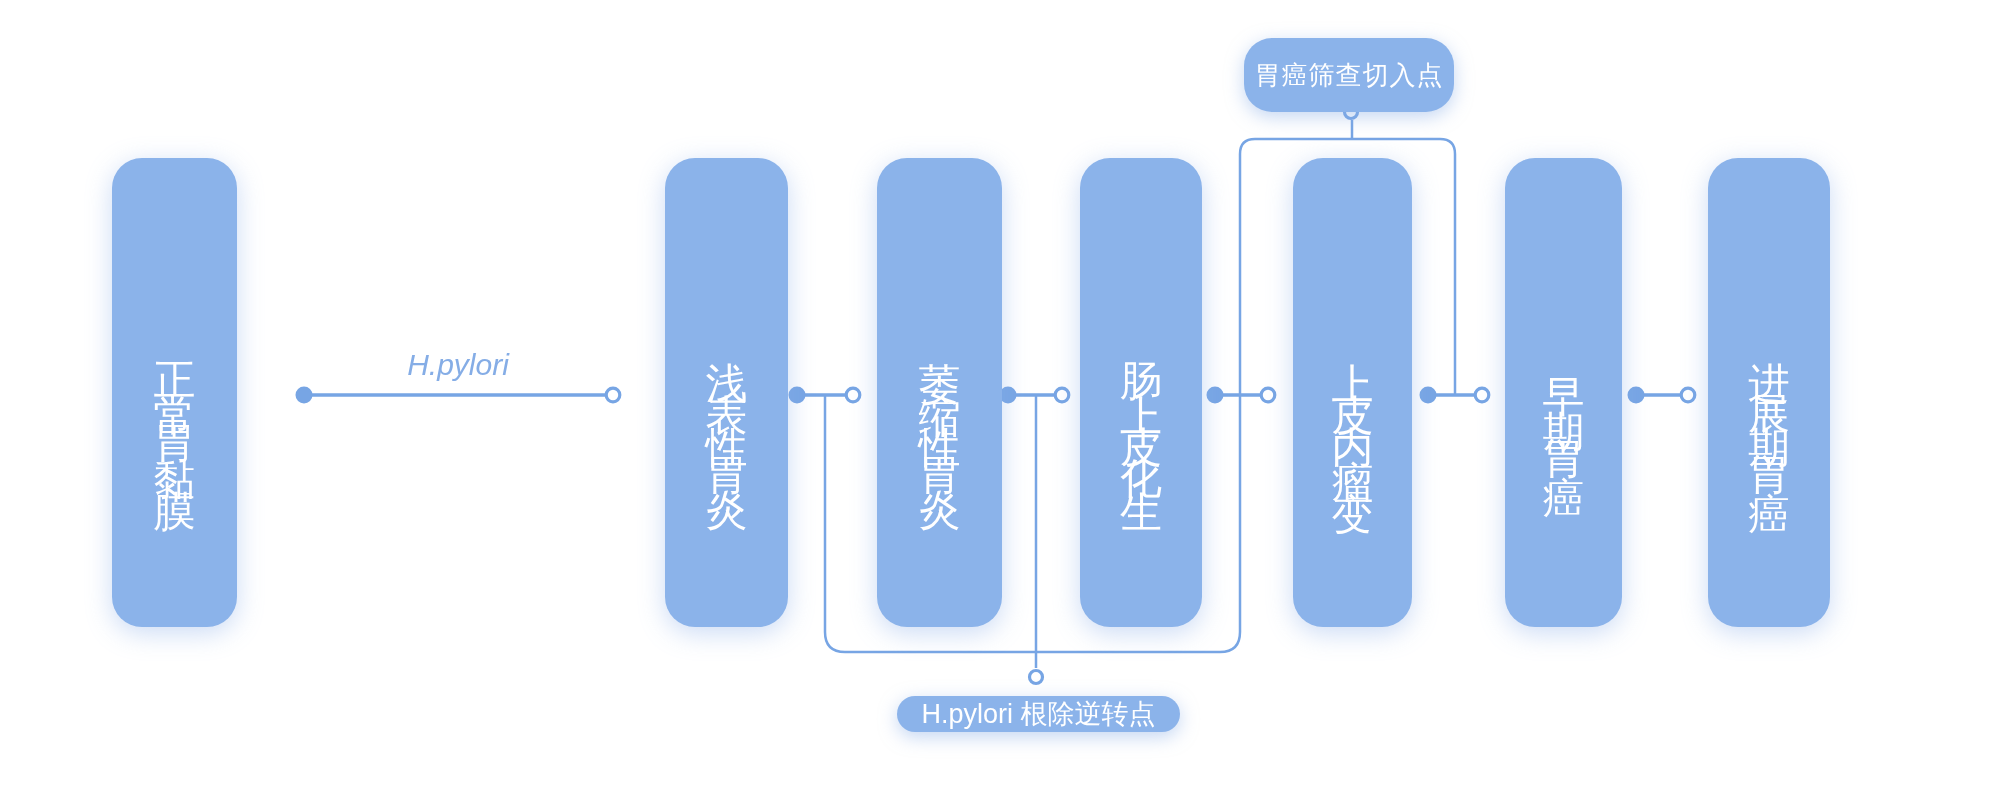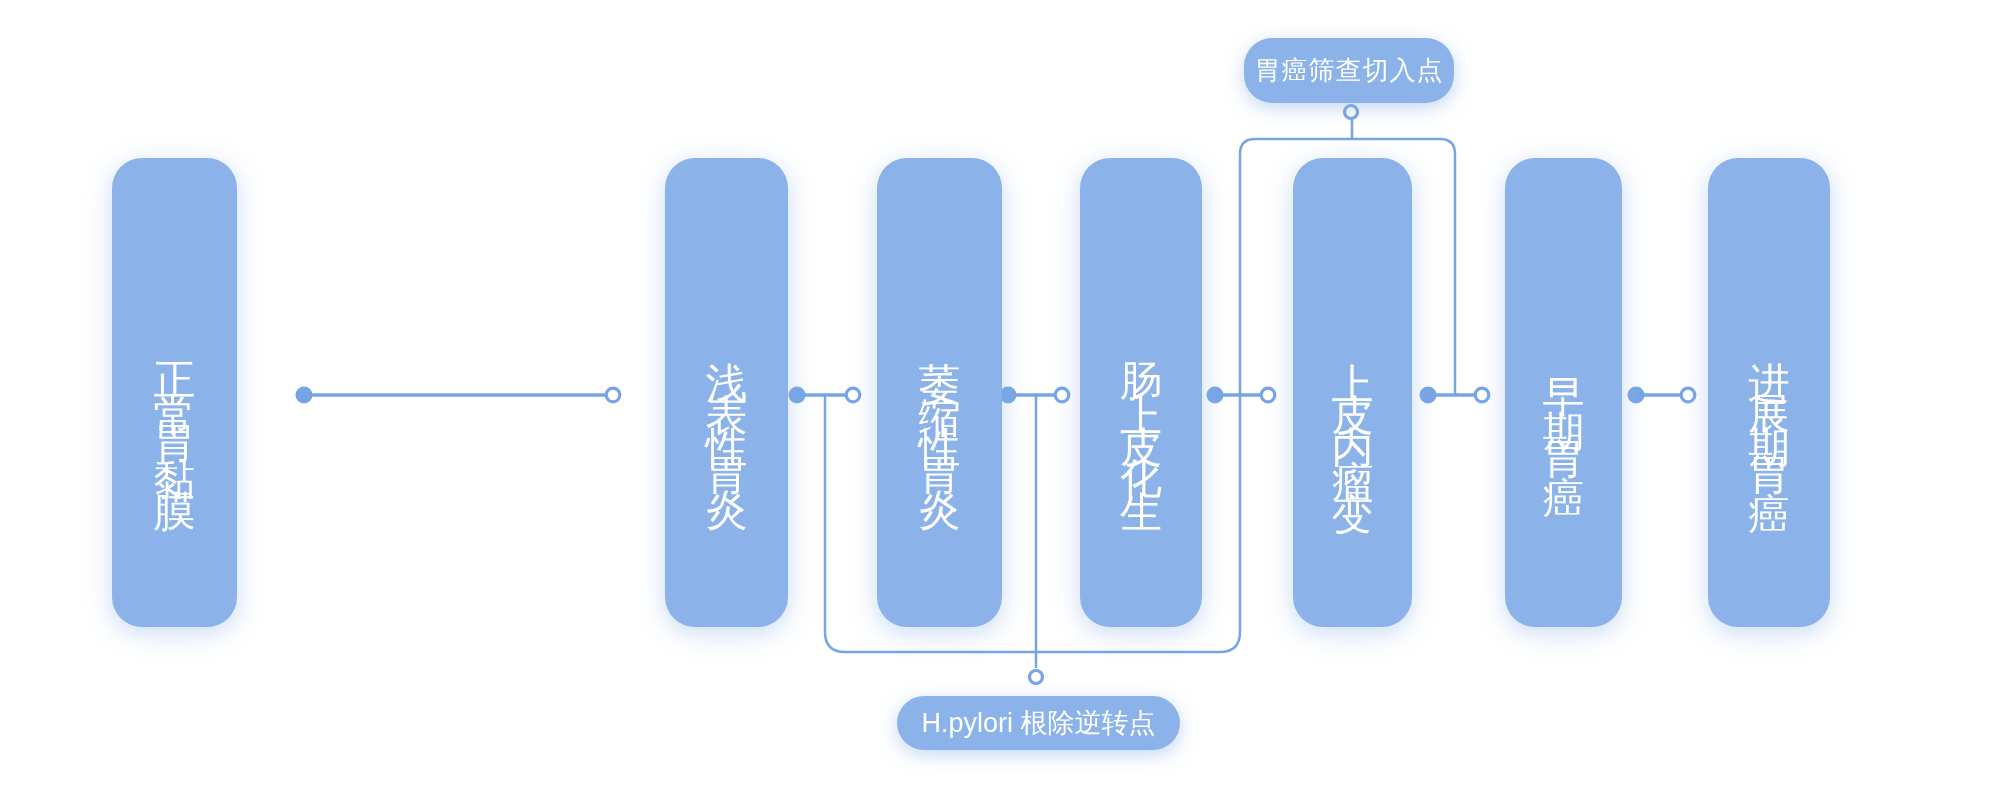--- a/index.html
+++ b/index.html
@@ -50,27 +50,27 @@
     border-radius: 28px;
     display: flex;
     align-items: center;
     justify-content: center;
     color: var(--box-text);
     box-shadow: 0 5px 18px rgba(140, 176, 232, 0.5);
     white-space: nowrap;
   }
   .pill-screening {
     left: 1244px; top: 38px;
-    width: 210px; height: 65px;
+    width: 210px; height: 74px;
     font-size: 26px;
     letter-spacing: 1px;
   }
   .pill-eradication {
     left: 897px; top: 696px;
-    width: 283px; height: 54px;
+    width: 283px; height: 36px;
     font-size: 27px;
   }
   .infection-label {
     position: absolute;
     left: 338px; top: 348px;
     width: 240px;
     text-align: center;
     color: var(--label-text);
     pointer-events: none;
   }
@@ -149,20 +149,21 @@
     <span class="stage-label">上皮内瘤变</span>
   </div>
   <div class="stage-box" style="left:1505px;width:117px;">
     <span class="stage-label">早期胃癌</span>
   </div>
   <div class="stage-box" style="left:1708px;width:122px;">
     <span class="stage-label">进展期胃癌</span>
   </div>
 
   <div class="infection-label">
+    <span class="lat">H.pylori</span>
   </div>
 
   <div class="pill pill-screening">
     <span>胃癌筛查切入点</span>
   </div>
   <div class="pill pill-eradication">
     <span>H.pylori 根除逆转点</span>
   </div>
 
 </div>

